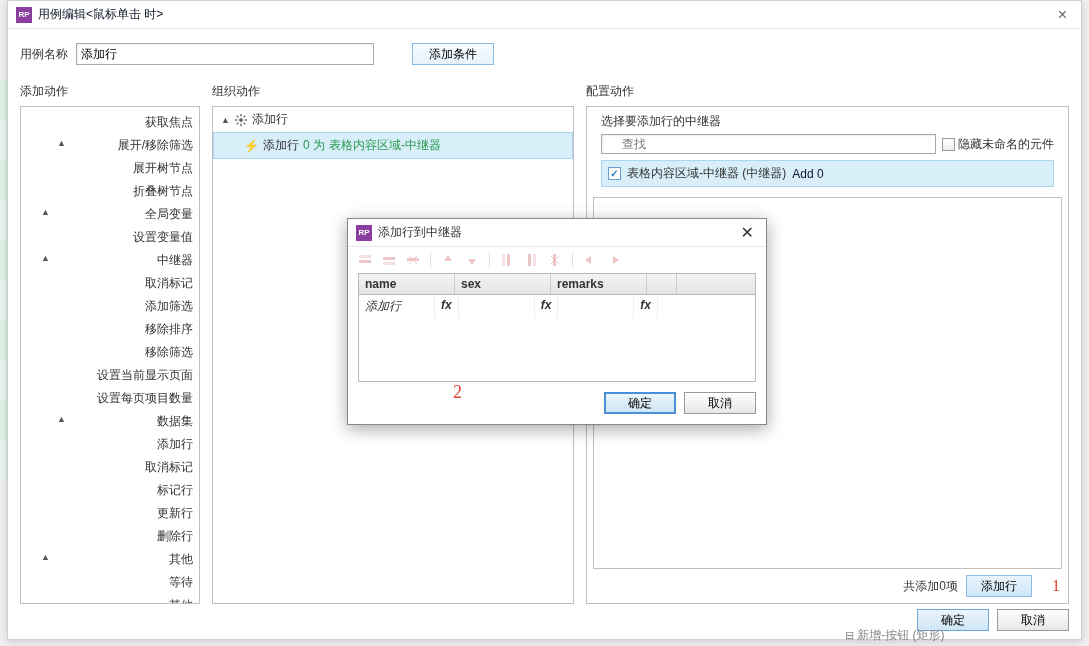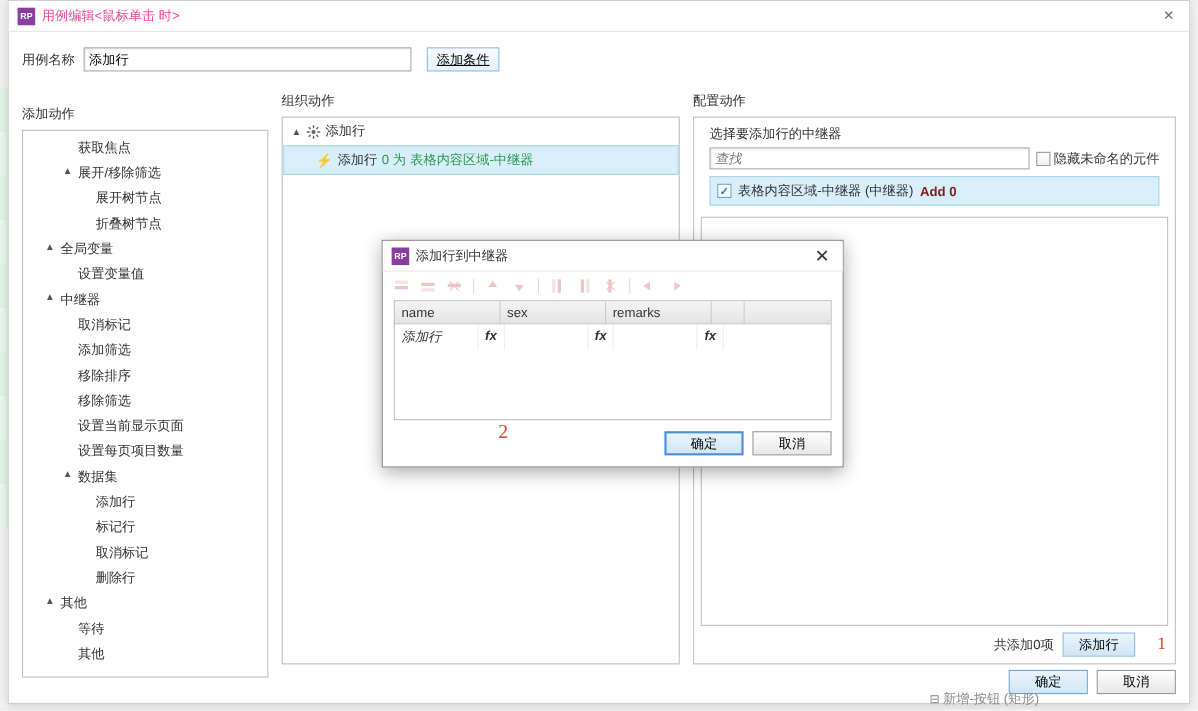--- a/index.html
+++ b/index.html
@@ -1,63 +1,63 @@
 <!DOCTYPE html>
 <html><head>
 <meta charset="utf-8">
 <style>
 * { margin: 0; padding: 0; box-sizing: border-box; font-family: "Microsoft YaHei", Arial, sans-serif; font-size: 12px; }
 body { background: #f0f0f0; width: 1089px; height: 646px; position: relative; overflow: hidden; }
 
 .main-window { position: absolute; left: 7px; top: 0; width: 1075px; height: 640px; background: #fff; border: 1px solid #d0d0d0; box-shadow: 0 2px 8px rgba(0,0,0,0.15); }
 .titlebar { height: 28px; display: flex; align-items: center; padding: 0 8px; border-bottom: 1px solid #e5e5e5; background: #fff; }
 .titlebar .logo { width: 16px; height: 16px; background: #8a3fa0; color: #fff; font-size: 8px; display: flex; align-items: center; justify-content: center; margin-right: 6px; font-weight: bold; }
-.titlebar .title { color: #ec4899; flex: 1; }
+.titlebar .title { color: #0f172a; flex: 1; }
 .titlebar .close { font-size: 16px; color: #666; cursor: pointer; padding: 0 6px; }
 
 .top-row { display: flex; align-items: center; padding: 14px 12px; gap: 8px; }
 .top-row label { color: #333; }
 .top-row .name-input { width: 298px; height: 22px; border: 1px solid #aaa; padding: 0 4px; box-shadow: inset 1px 1px 2px rgba(0,0,0,0.08); }
-.top-row .add-cond { margin-left: 6px; width: 66px; height: 22px; border: 1px solid #8abae6; background: linear-gradient(#f6fbff,#e6f2fb); cursor: pointer; text-decoration: underline; }
+.top-row .add-cond { margin-left: 30px; width: 82px; height: 22px; border: 1px solid #8abae6; background: linear-gradient(#f6fbff,#e6f2fb); cursor: pointer; }
 
 .columns { display: flex; padding: 0 12px; gap: 12px; }
 .col { display: flex; flex-direction: column; }
 .col-header { color: #333; padding: 4px 0 6px; }
-.col-left { width: 224px; margin-top: 12px; }
+.col-left { width: 180px; }
 .col-mid { width: 362px; }
 .col-right { flex: 1; }
 
-.panel { border: 1px solid #bfbfbf; background: #fff; height: 498px; overflow: auto; }
+.panel { border: 1px solid #bfbfbf; background: #fff; height: 498px; overflow: auto; text-align: right; }
 .tree { padding: 4px 0; }
 .tree-item { padding: 3px 6px 3px 38px; color: #333; cursor: pointer; white-space: nowrap; position: relative; }
 .tree-item.lvl1 { padding-left: 34px; }
 .tree-item.lvl2 { padding-left: 50px; }
 .tree-item.lvl3 { padding-left: 66px; }
 .tree-toggle { position: absolute; left: 20px; top: 4px; font-size: 9px; color: #555; }
 .tree-item.lvl2 .tree-toggle { left: 36px; }
 
 .action-root { display: flex; align-items: center; padding: 4px 8px; gap: 4px; }
 .action-root .tri { font-size: 9px; color: #555; }
 .action-root .gear { width: 14px; height: 14px; display: inline-flex; align-items: center; justify-content: center; }
 .action-child { display: flex; align-items: center; padding: 4px 8px 4px 30px; gap: 4px; background: #d8effa; border: 1px solid #a8d6ef; }
 .action-child .bolt { color: #7a7a7a; font-size: 12px; }
 .action-text { color: #333; }
 .action-green { color: #2a9a4e; }
 
 .config-top { display: flex; flex-direction: column; gap: 4px; padding: 6px 8px; }
 .config-label { color: #333; }
 .config-search-row { display: flex; align-items: center; gap: 6px; }
-.search-input { flex: 1; height: 20px; border: 1px solid #aaa; padding: 0 4px; font-style: italic; color: #000000; box-shadow: inset 1px 1px 2px rgba(0,0,0,0.08); }
+.search-input { flex: 1; height: 20px; border: 1px solid #aaa; padding: 0 20px; color: #000000; box-shadow: inset 1px 1px 2px rgba(0,0,0,0.08); }
 .hide-cb-label { display: flex; align-items: center; gap: 3px; color: #333; white-space: nowrap; }
 .hide-cb { width: 13px; height: 13px; border: 1px solid #999; background: linear-gradient(#fff,#eee); }
 
 .target-row { display: flex; align-items: center; gap: 6px; padding: 4px 6px; margin-top: 2px; background: #d8effa; border: 1px solid #a8d6ef; }
 .target-cb { width: 13px; height: 13px; border: 1px solid #6b9fd0; background: #fff; display: flex; align-items: center; justify-content: center; color: #2a7ab0; font-size: 10px; font-weight: bold; }
 .target-label { color: #333; }
-.target-add { color: #7f1d1d; font-weight: bold; }
+.target-add { color: #0f172a; }
 
 .config-list { border: 1px solid #bfbfbf; background: #fff; height: 412px; margin-top: 4px; }
 
 .config-footer { display: flex; align-items: center; justify-content: flex-end; gap: 8px; padding: 6px 2px 0; }
 .footer-text { color: #333; }
 .btn-addrow { width: 66px; height: 22px; border: 1px solid #8abae6; background: linear-gradient(#eaf4fc,#cfe6f6); cursor: pointer; }
 .anno1 { color: #d43; font-size: 16px; margin-left: 12px; font-family: serif; }
 
 .bottom-buttons { position: absolute; right: 12px; bottom: 8px; display: flex; gap: 8px; }
 .btn { width: 72px; height: 22px; border: 1px solid #999; background: linear-gradient(#fefefe,#e7e7e7); cursor: pointer; }
@@ -68,21 +68,21 @@
 .modal-titlebar { height: 28px; display: flex; align-items: center; padding: 0 8px; background: #fff; border-bottom: 1px solid #e8e8e8; }
 .modal-titlebar .logo { width: 16px; height: 16px; background: #8a3fa0; color: #fff; font-size: 8px; display: flex; align-items: center; justify-content: center; margin-right: 6px; font-weight: bold; }
 .modal-titlebar .mtitle { flex: 1; color: #333; }
 .modal-titlebar .mclose { font-size: 16px; color: #333; cursor: pointer; padding: 0 4px; }
 
 .modal-toolbar { display: flex; gap: 10px; padding: 6px 10px; align-items: center; }
 .tb-icon { width: 14px; height: 14px; opacity: 0.35; }
 .tb-sep { width: 1px; height: 14px; background: #ddd; }
 
 .grid { border: 1px solid #b8b8b8; margin: 0 10px; }
-.grid-head { display: flex; background: linear-gradient(#f4f4f4,#e4e4e4); border-bottom: 1px solid #bbb; }
+.grid-head { display: flex; background: linear-gradient(#f4f4f4,#e4e4e4); border-bottom: 1px solid #bbb; font-weight: bold; }
 .gh { padding: 3px 6px; border-right: 1px solid #ccc; color: #333; }
 .gh2 { flex: 0 0 30px; }
 .grid-body { height: 86px; background: #fff; }
 .grid-row { display: flex; }
 .gc { padding: 3px 6px; border-right: 1px solid #eee; color: #333; }
 .gc.italic { font-style: italic; }
 .fx { font-style: italic; color: #333; font-weight: bold; text-align: right; }
 
 .anno2 { color: #d43; font-size: 18px; font-family: serif; position: absolute; left: 94px; top: 108px; }
 
@@ -126,22 +126,23 @@
           <div class="tree-item lvl2"><span>设置变量值</span></div>
           <div class="tree-item lvl1"><span class="tree-toggle">▲</span><span>中继器</span></div>
           <div class="tree-item lvl2"><span>取消标记</span></div>
           <div class="tree-item lvl2"><span>添加筛选</span></div>
           <div class="tree-item lvl2"><span>移除排序</span></div>
           <div class="tree-item lvl2"><span>移除筛选</span></div>
           <div class="tree-item lvl2"><span>设置当前显示页面</span></div>
           <div class="tree-item lvl2"><span>设置每页项目数量</span></div>
           <div class="tree-item lvl2"><span class="tree-toggle">▲</span><span>数据集</span></div>
           <div class="tree-item lvl3"><span>添加行</span></div>
+          <div class="tree-item lvl3"><span>取消标记</span></div>
           <div class="tree-item lvl3"><span>标记行</span></div>
-          <div class="tree-item lvl3"><span>取消标记</span></div>
+          <div class="tree-item lvl3"><span>更新行</span></div>
           <div class="tree-item lvl3"><span>删除行</span></div>
           <div class="tree-item lvl1"><span class="tree-toggle">▲</span><span>其他</span></div>
           <div class="tree-item lvl2"><span>等待</span></div>
           <div class="tree-item lvl2"><span>其他</span></div>
 
         </div>
       </div>
     </div>
 
     <div class="col col-mid">

